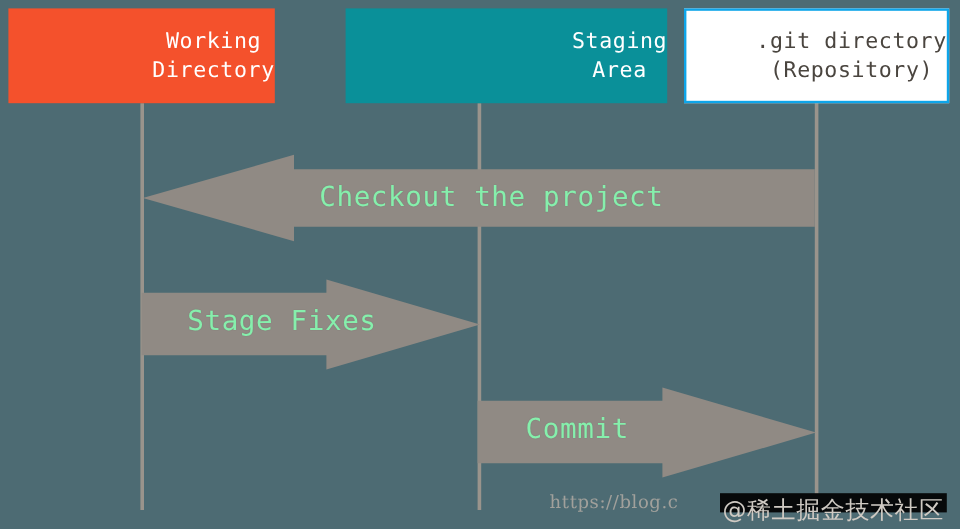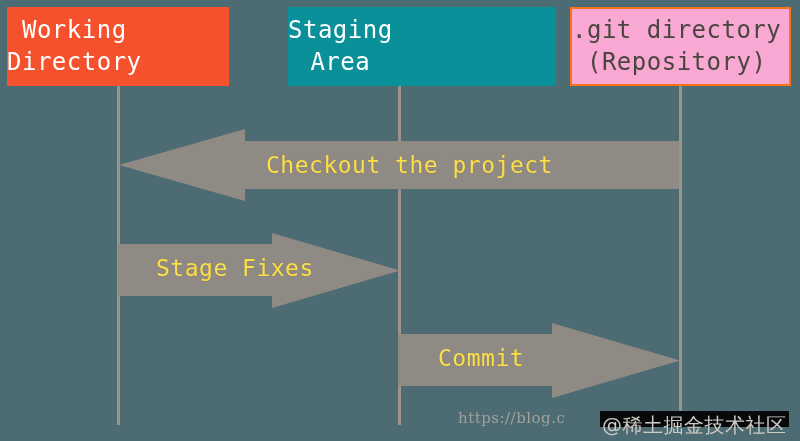--- a/index.html
+++ b/index.html
@@ -21,58 +21,58 @@
     position: absolute;
     width: 3px;
     background: #9a948c;
   }
 
   
   .node-box {
     position: absolute;
     display: flex;
     align-items: center;
-    justify-content: flex-start;
+    justify-content: flex-end;
     text-align: center;
     line-height: 1.32;
-    font-size: 24px;
+    font-size: 18px;
     letter-spacing: 0.5px;
     box-sizing: border-box;
   }
   .node-box .node-label {
     white-space: pre-line;
   }
   .box-working {
     left: 7px; top: 7px; width: 222px; height: 79px;
     background: #f4512c;
     color: #ffffff;
   }
   .box-staging {
     left: 288px; top: 7px; width: 268px; height: 79px;
     background: #0a9099;
     color: #ffffff;
   }
   .box-repo {
     left: 570px; top: 7px; width: 221px; height: 79px;
-    background: #f9a8d4;
+    background: #ffffff;
     color: #4a453f;
-    border: 2px solid #f97316;
+    border: 2px solid #0ea5e9;
   }
 
   
   .arrow {
     position: absolute;
   }
   .arrow svg {
     display: block;
     overflow: visible;
   }
   .arrow-label {
     position: absolute;
-    color: #fde047;
+    color: #86efac;
     font-size: 23px;
     letter-spacing: 0.5px;
     white-space: nowrap;
     text-shadow: 0 0 1px rgba(0,0,0,0.18);
   }
 
   
   .wm-csdn {
     position: absolute;
     left: 458px;

